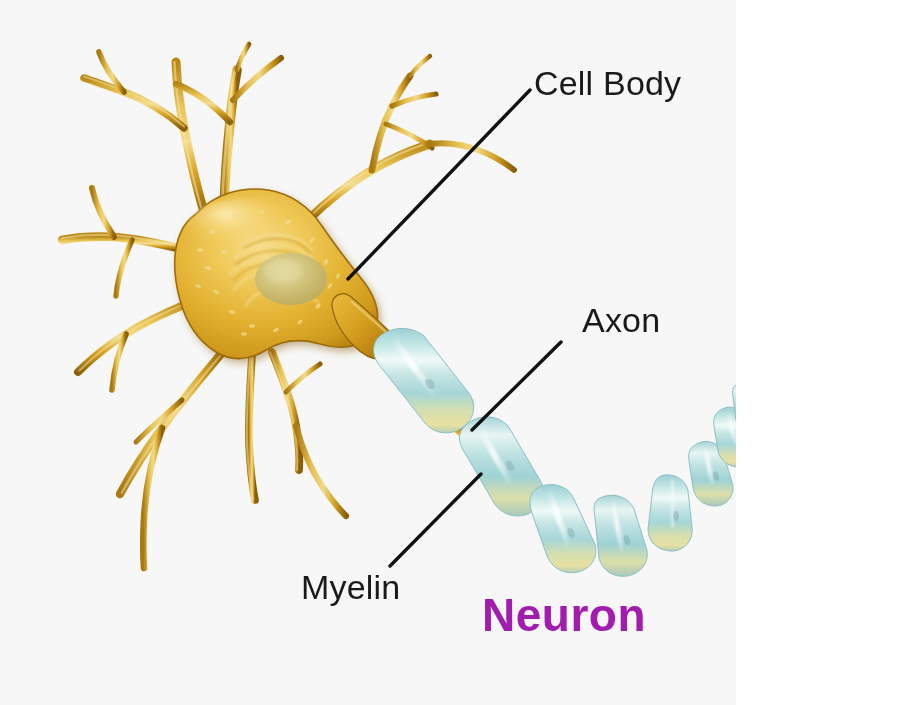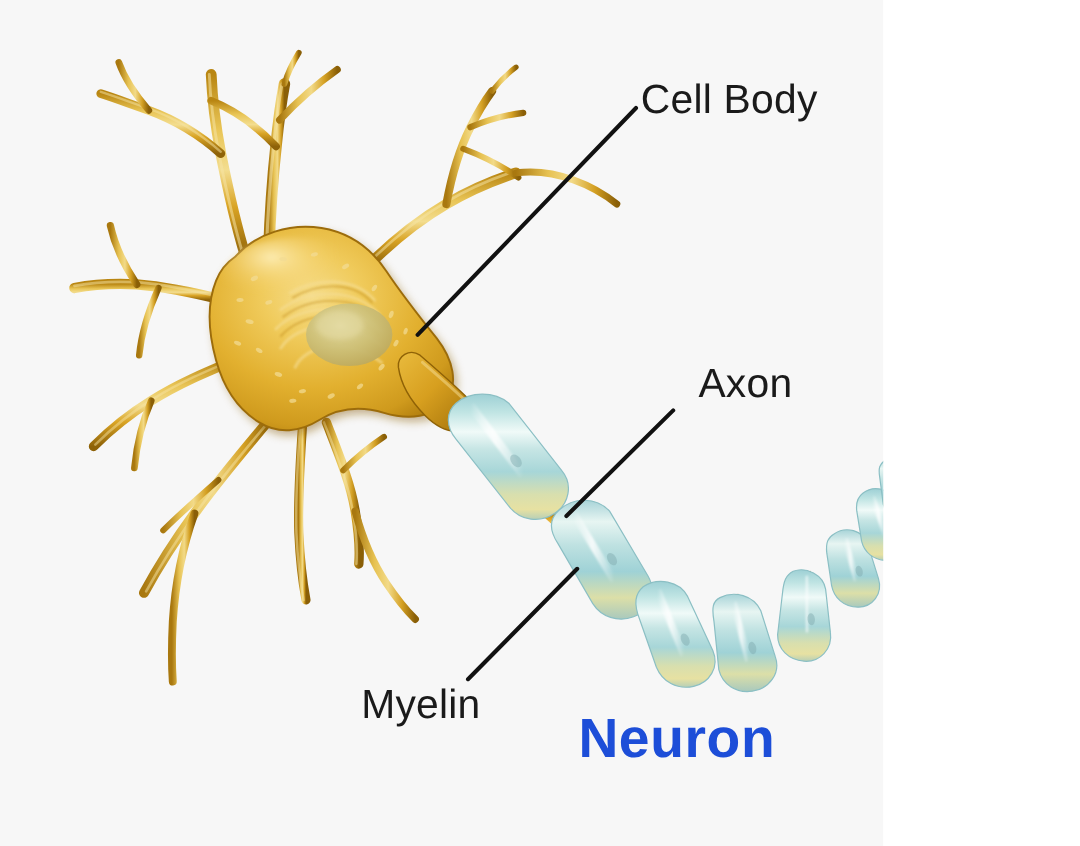--- a/index.html
+++ b/index.html
@@ -33,21 +33,21 @@
     white-space: nowrap;
     letter-spacing: 0.2px;
   }
   #label-cell-body { left: 534px; top: 66px; }
   #label-axon      { left: 534px; top: 303px; margin-left: 48px; }
   #label-myelin    { left: 301px; top: 570px; }
   #title-neuron {
     position: absolute;
     left: 482px;
     top: 592px;
-    color: #1d4ed8;
+    color: #a21caf;
     font-family: "Liberation Sans", sans-serif;
     font-size: 46px;
     font-weight: 700;
     line-height: 1;
     white-space: nowrap;
     letter-spacing: 0.5px;
   }
 </style>
 </head>
 <body>

